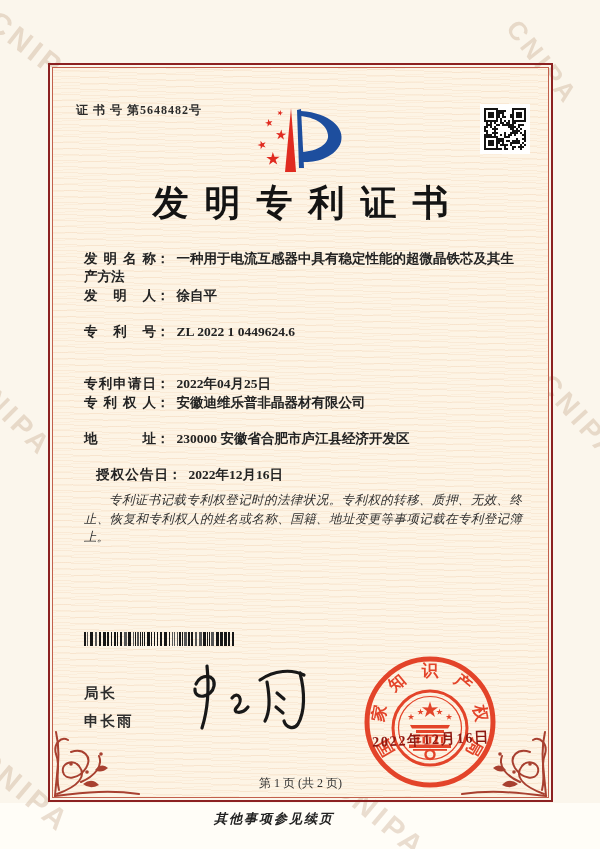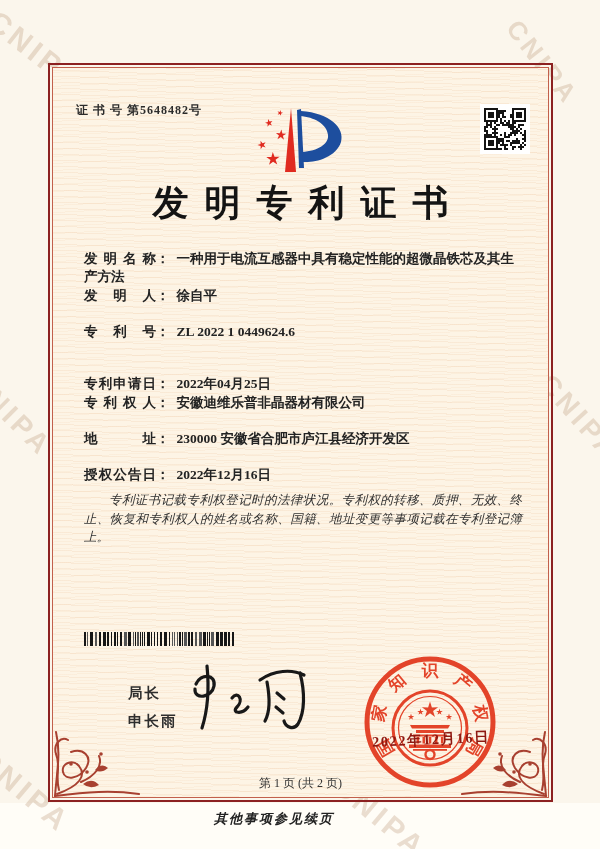--- a/index.html
+++ b/index.html
@@ -25,21 +25,21 @@
   .cert-no{left:76px;top:102px;font-size:12px;font-weight:600;color:#2b2b2b;letter-spacing:1px;}
   .title{left:48px;top:179px;width:505px;text-align:center;font-size:36px;font-weight:650;
          color:#141414;letter-spacing:16px;text-indent:16px;}
   .row{position:absolute;left:84px;width:442px;font-size:13.5px;font-weight:600;color:#232323;z-index:3;}
   .flabel{display:inline-block;width:72px;text-align:justify;text-align-last:justify;}
   .fcolon{margin-right:7px;}
   .grant{position:absolute;left:224px;top:0;}
   .paras{left:84px;top:491px;width:438px;z-index:3;}
   .paras p{margin:0 0 5px 0;font-size:12.5px;line-height:18.5px;color:#313131;
            text-indent:2em;text-align:justify;font-style:italic;font-weight:500;}
-  .director{left:84px;font-size:14.5px;font-weight:700;color:#2e2e2e;letter-spacing:2px;z-index:3;margin-left:44px;}
+  .director{left:84px;font-size:14.5px;font-weight:700;color:#2e2e2e;letter-spacing:2px;z-index:3;}
   .qr-box{left:480px;top:104px;width:50px;height:50px;background:#fff;z-index:3;}
   .seal-wrap{left:356px;top:648px;z-index:4;opacity:.95;}
   .seal-date{left:372px;top:729px;width:175px;font-size:14.5px;font-weight:700;color:#8f1911;
              letter-spacing:1.5px;transform:rotate(-2.5deg);z-index:5;}
   .page-ind{left:48px;top:775px;width:505px;text-align:center;font-size:12px;color:#333;z-index:3;}
   .cont-note{left:0;top:810px;width:548px;text-align:center;font-size:13px;color:#222;
              font-style:italic;font-weight:600;letter-spacing:2px;z-index:3;}
   svg{display:block;}
 </style>
 </head>
@@ -363,21 +363,21 @@
 </div>
 <div class="row" style="top:358px;margin-top:17px;">
   <span class="flabel">专利申请日</span><span class="fcolon">：</span><span>2022年04月25日</span>
 </div>
 <div class="row" style="top:394px;">
   <span class="flabel">专利权人</span><span class="fcolon">：</span><span>安徽迪维乐普非晶器材有限公司</span>
 </div>
 <div class="row" style="top:430px;">
   <span class="flabel">地址</span><span class="fcolon">：</span><span>230000 安徽省合肥市庐江县经济开发区</span>
 </div>
-<div class="row" style="top:466px;">
+<div class="row" style="top:466px;margin-left:12px;">
   <span class="flabel">授权公告日</span><span class="fcolon">：</span><span>2022年12月16日</span>
 </div>
 
 <div class="abs paras">
   <p>专利证书记载专利权登记时的法律状况。专利权的转移、质押、无效、终止、恢复和专利权人的姓名或名称、国籍、地址变更等事项记载在专利登记簿上。</p>
 </div>
 
 <svg id="barcode-svg" class="abs content" style="left:84px;top:632px;" width="156" height="14" viewBox="0 0 156 14">
     <rect x="0" y="0" width="2" height="14" fill="#161616"></rect>
     <rect x="3" y="0" width="1" height="14" fill="#555"></rect>

